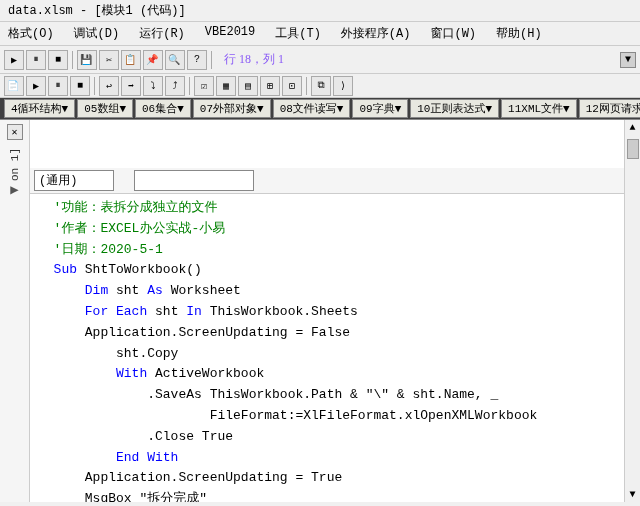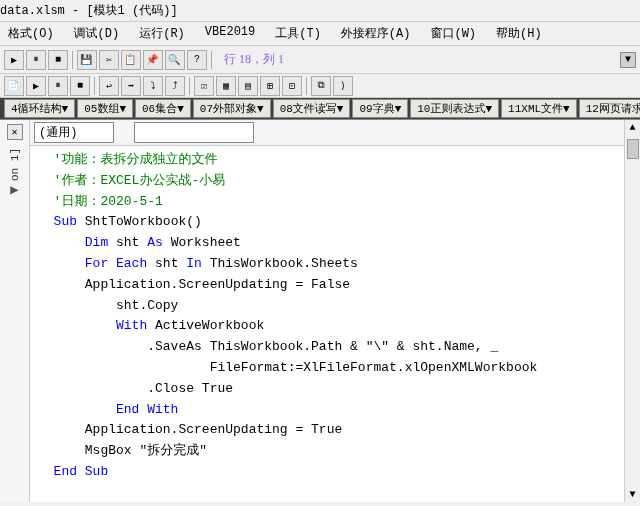--- a/index.html
+++ b/index.html
@@ -8,21 +8,21 @@
       font-size: 13px;
       background: #f0f0f0;
       width: 640px;
       height: 506px;
       overflow: hidden;
     }
 
     
     .title-bar {
       background: #f0f0f0;
-      padding: 2px 0;
+      padding: 2px 8px;
       font-size: 12px;
       color: #000;
       border-bottom: 1px solid #ccc;
     }
 
     
     .menu-bar {
       background: #f0f0f0;
       padding: 2px 4px;
       font-size: 12px;
@@ -141,20 +141,21 @@
       flex-direction: column;
     }
 
     
     .code-header {
       background: #f5f5f5;
       border-bottom: 1px solid #ccc;
       padding: 2px 4px;
       display: flex;
       gap: 20px;
+      margin-top: 48px;
     }
     .combo-box {
       background: #fff;
       border: 1px solid #888;
       padding: 1px 4px;
       font-size: 12px;
       min-width: 80px;
     }
 
     

